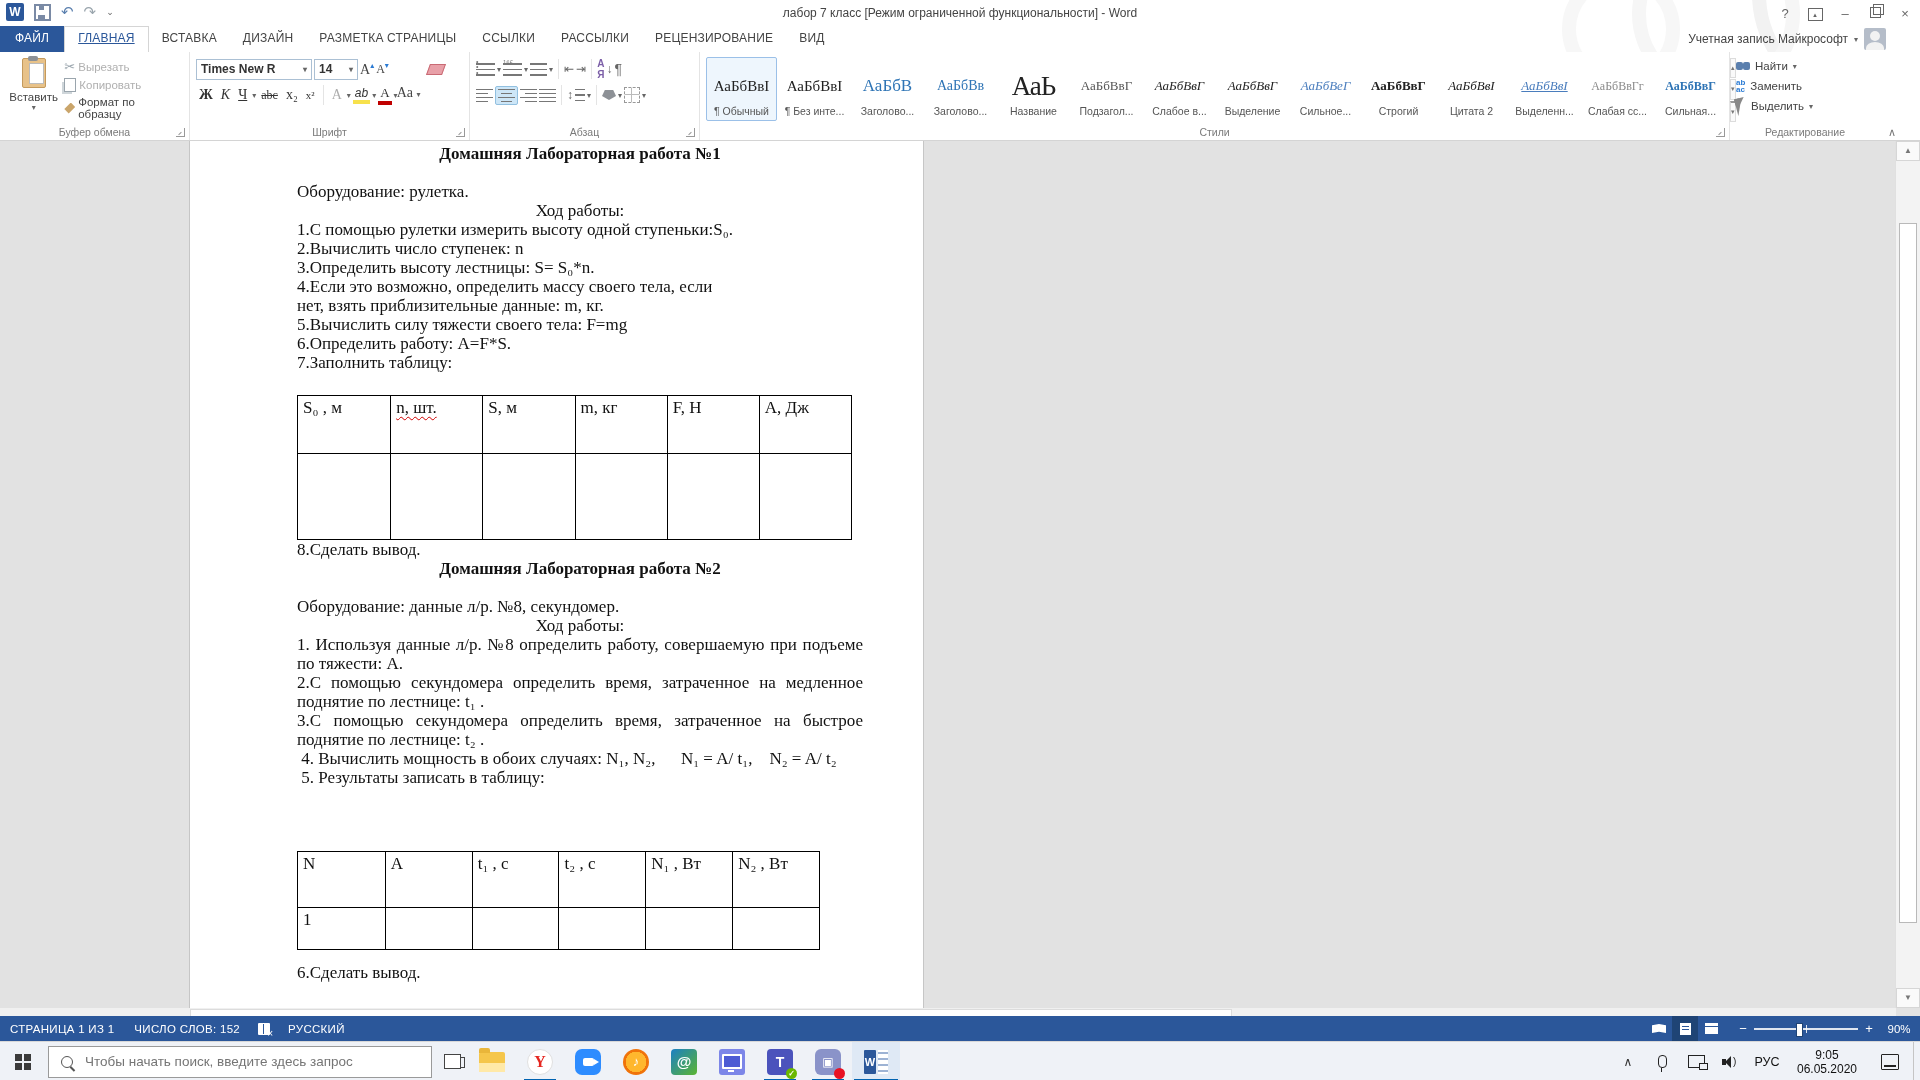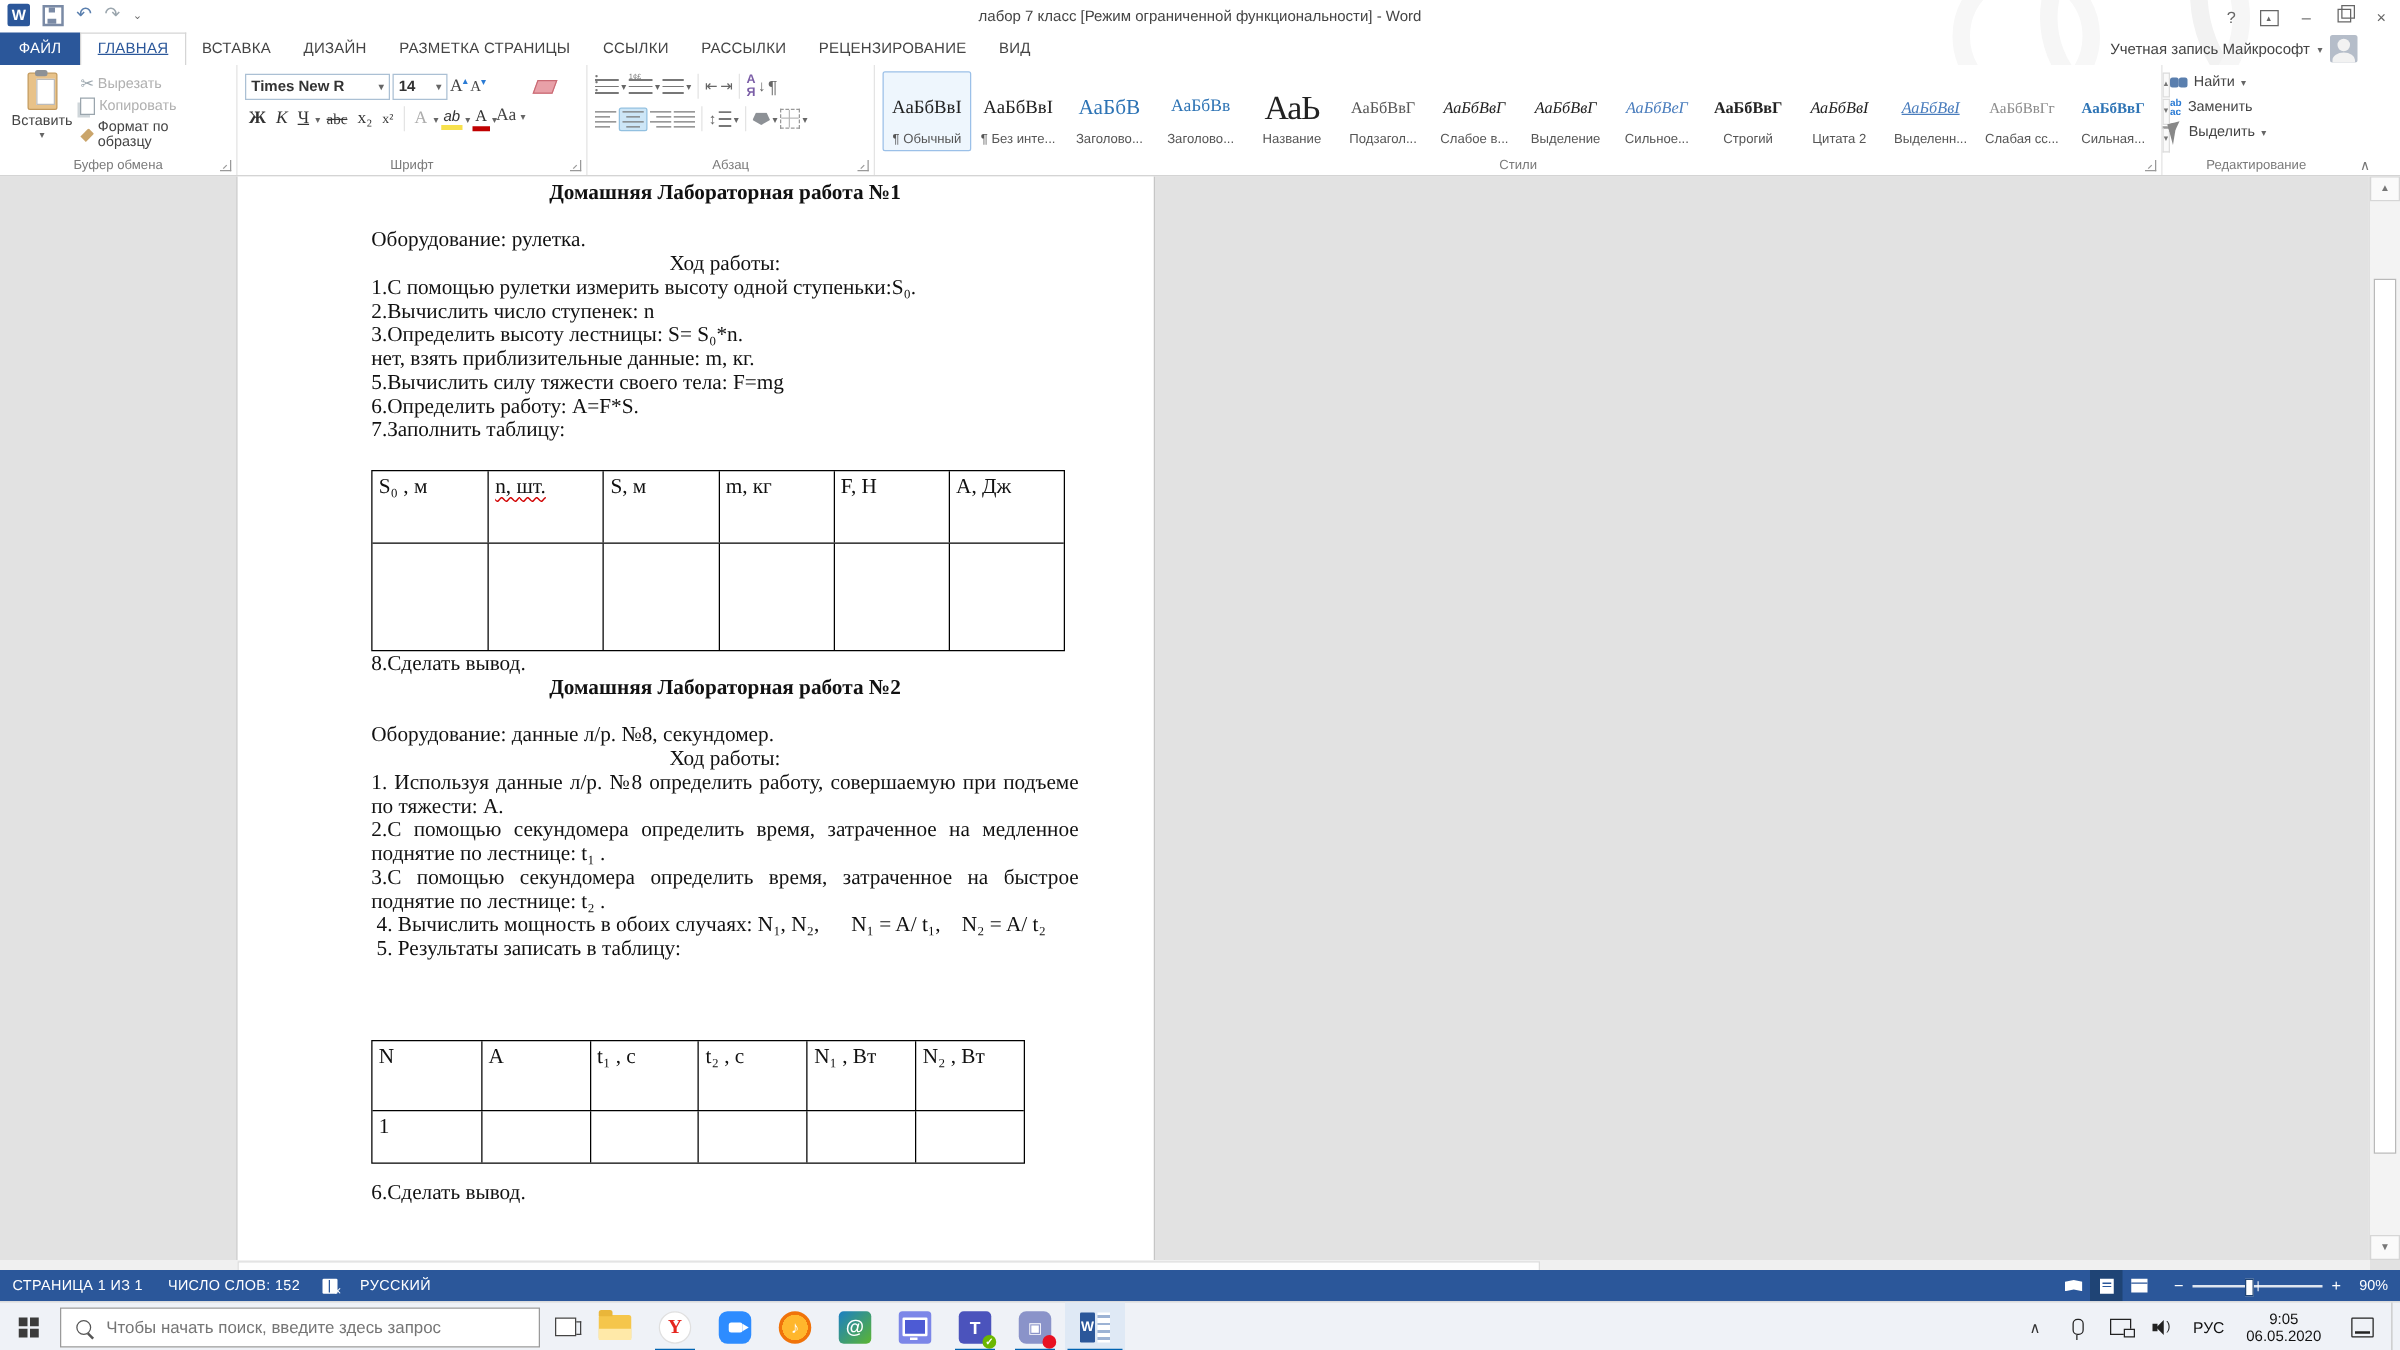--- a/index.html
+++ b/index.html
@@ -521,20 +521,21 @@
         <div class="para">Оборудование: рулетка.</div>
 
         <div class="para center">Ход работы:</div>
 
         <div class="para">1.С помощью рулетки измерить высоту одной ступеньки:S₀.</div>
 
         <div class="para">2.Вычислить число ступенек: n</div>
 
         <div class="para">3.Определить высоту лестницы: S= S₀*n.</div>
 
+        <div class="para">4.Если это возможно, определить массу своего тела, если</div>
 
         <div class="para">нет, взять приблизительные данные: m, кг.</div>
 
         <div class="para">5.Вычислить силу тяжести своего тела: F=mg</div>
 
         <div class="para">6.Определить работу: A=F*S.</div>
 
         <div class="para">7.Заполнить таблицу:</div>
 
         <div class="para"></div>

